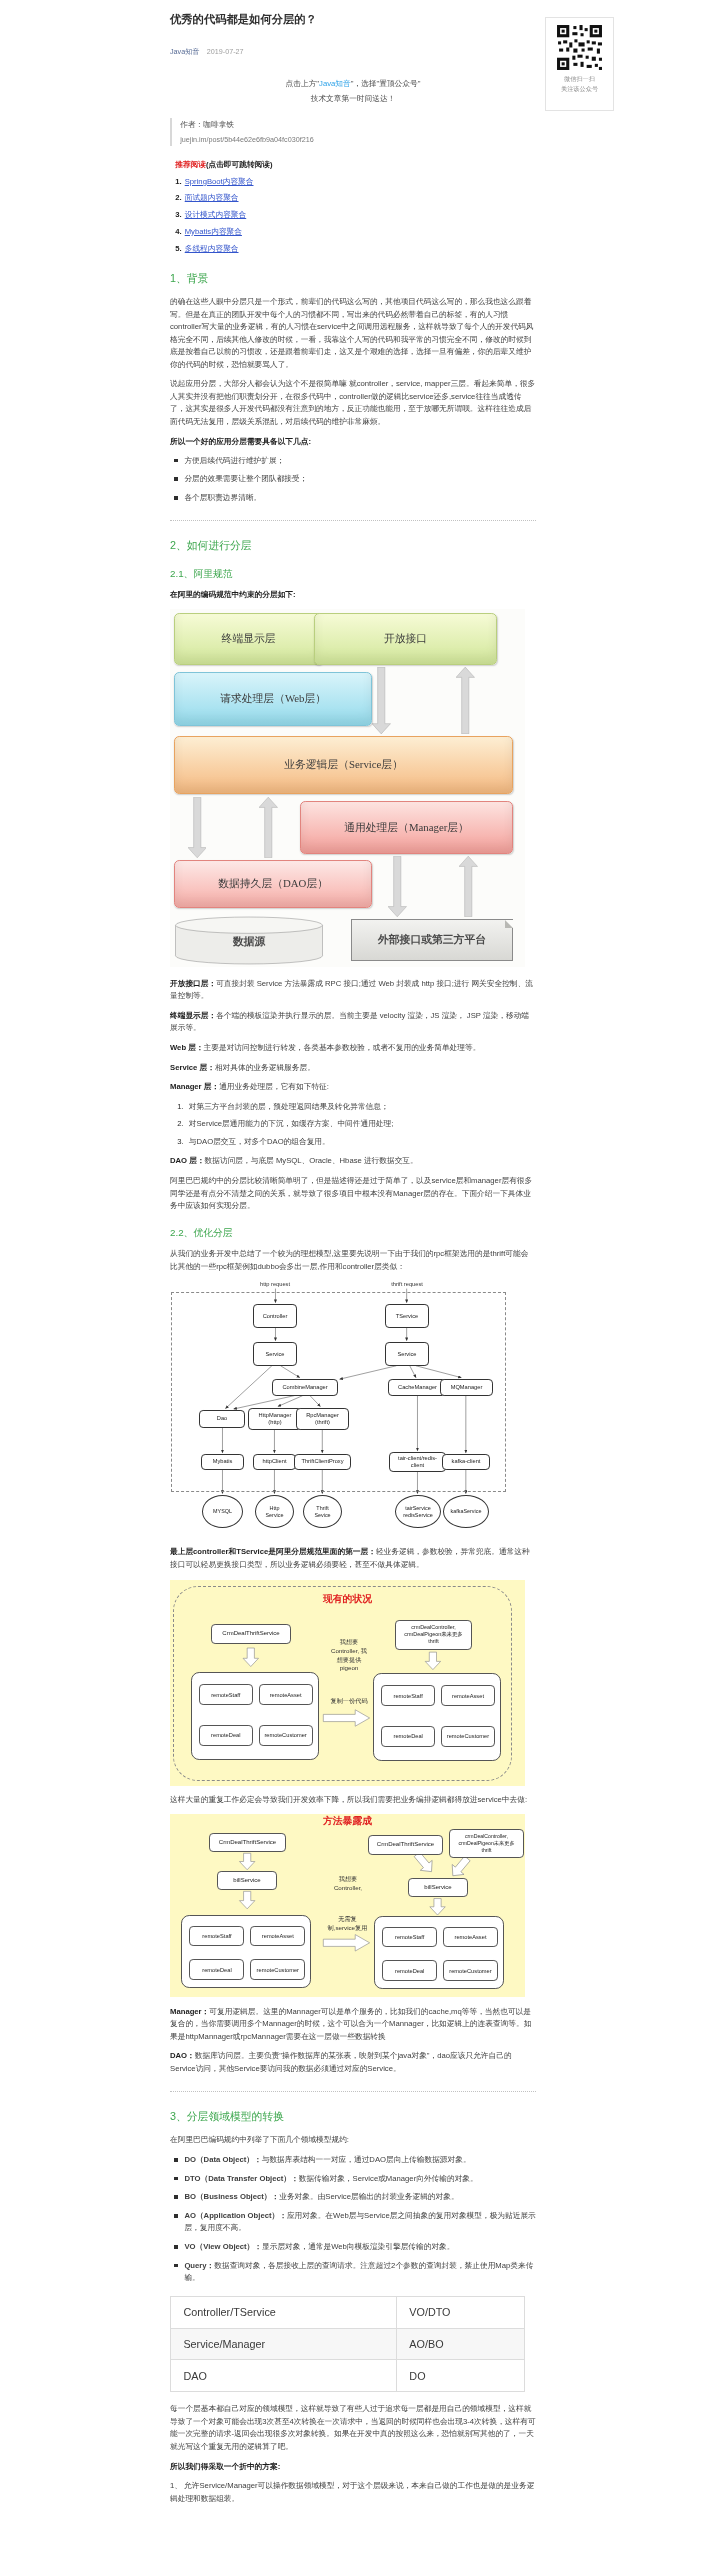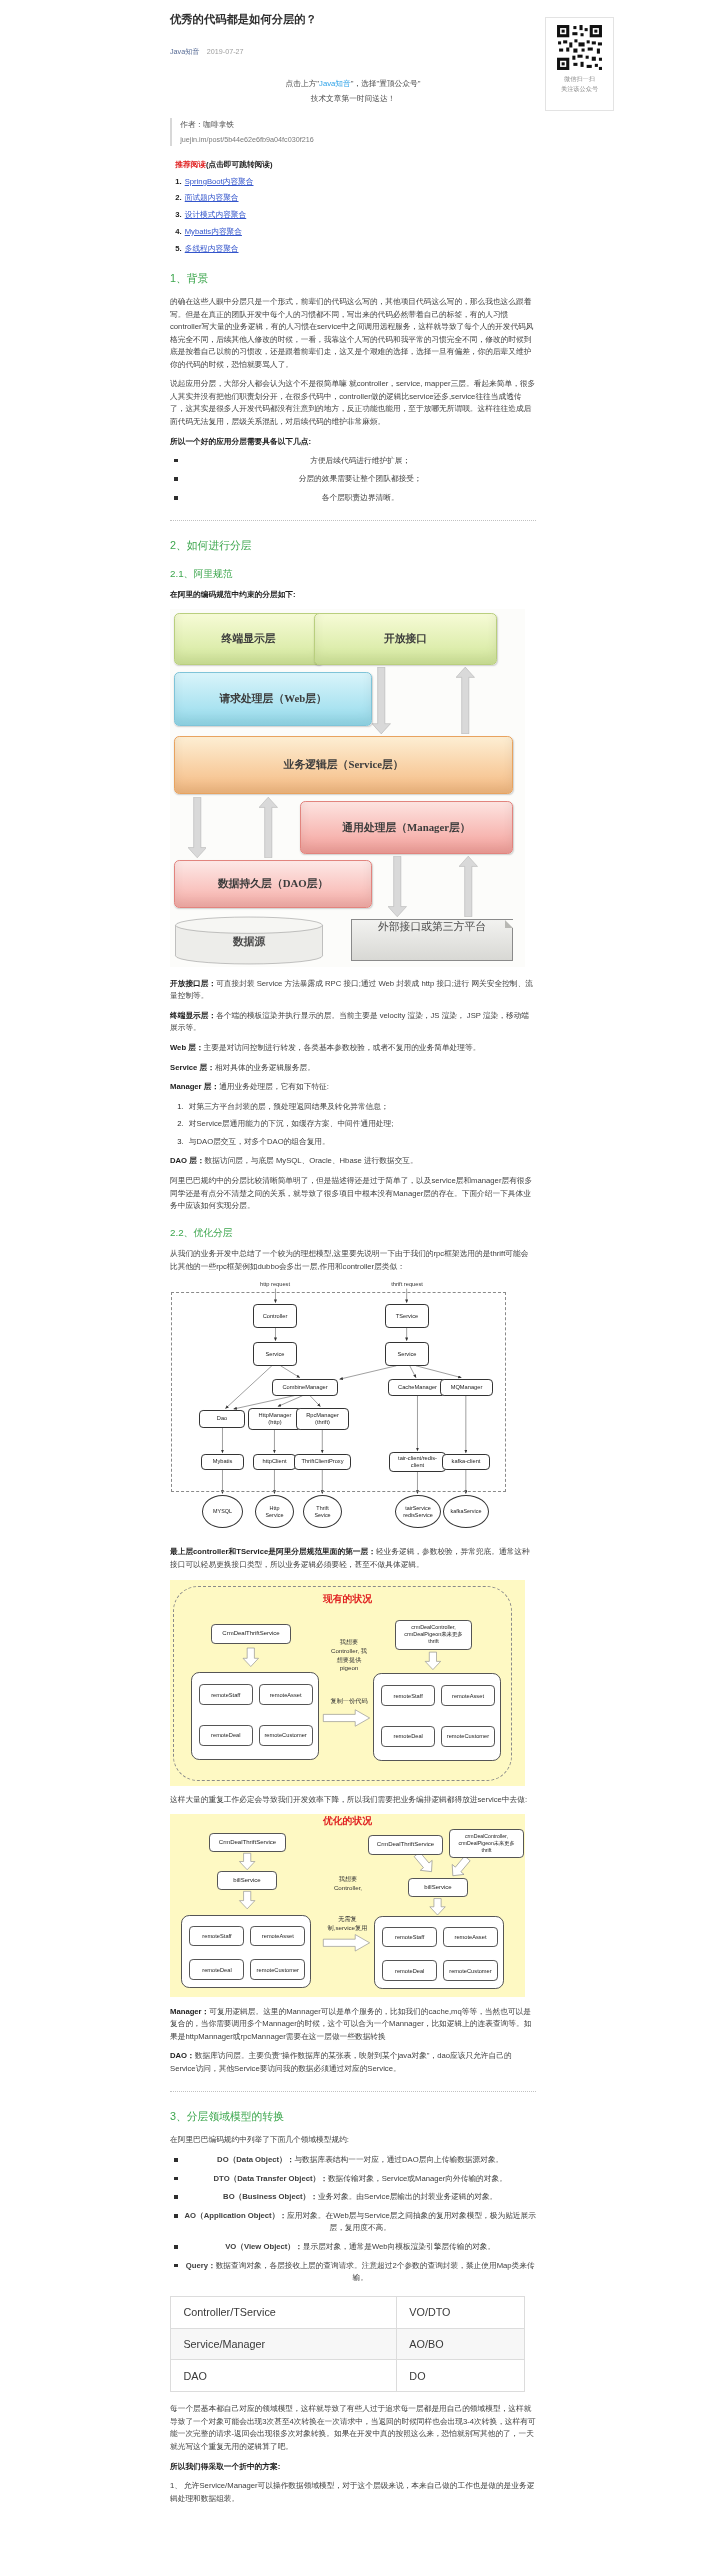--- a/index.html
+++ b/index.html
@@ -41,46 +41,46 @@
 
   
   .h-sec { color:#3ca64d; font-size:10.8px; font-weight:500; margin:18.5px 0 10.3px; }
   .h-sub { color:#3ca64d; font-size:9.8px; font-weight:500; margin:14.4px 0 8.2px; }
 
   p.body-p { font-size:7.7px; line-height:1.62; margin:7.2px 0; }
   p.body-p strong, .lead-bold { color:#1d1d1d; }
   .lead-bold { font-size:7.7px; font-weight:bold; margin:9.3px 0 5.2px; }
 
   ul.sq { list-style:none; margin:7.2px 0 7.2px 4.1px; }
-  ul.sq li { position:relative; padding-left:10.3px; font-size:7.7px; line-height:1.62; margin-bottom:6.2px;text-align:center; }
+  ul.sq li { position:relative; padding-left:10.3px; font-size:7.7px; line-height:1.62; margin-bottom:6.2px; }
   ul.sq li .mark { position:absolute; left:0; top:4.1px; width:3.6px; height:3.6px; background:#2e2e2e; }
 
   .dotted-divider { border-top:0.5px dotted #c2c2c2; margin:15.5px 0 13.4px; height:0; }
 
   ol.mgr { list-style:none; margin:6.2px 0 6.2px 7.2px; }
   ol.mgr li { font-size:7.7px; line-height:1.6; margin-bottom:5.2px; }
   ol.mgr .n { margin-right:5.2px; color:#2a2a2a; }
 
   
   .ali-diagram { position:relative; width:355px; height:358px; margin:9.3px 0 10.3px; background:#fcfcfa; }
   .ali-box { position:absolute; border-radius:5.2px; display:flex; align-items:center; justify-content:center;
-    font-family:"Liberation Serif","DejaVu Serif",serif; font-weight:bold; font-size:10.8px; color:#3c3c3c;
+    font-family:"Liberation Serif","DejaVu Serif",serif; font-weight:normal; font-size:10.8px; color:#3c3c3c;
     box-shadow: inset 0 -7.2px 10.3px rgba(0,0,0,0.07), 0.5px 1px 1.5px rgba(0,0,0,0.18); }
   .g-green { background:linear-gradient(180deg,#f6fbd6,#d2e79a); border:0.5px solid #b9cf7e; }
   .g-blue { background:linear-gradient(180deg,#d9f4fa,#94dbec); border:0.5px solid #7fc4d8; }
   .g-orange { background:linear-gradient(180deg,#fdeed3,#f5ba81); border:0.5px solid #e8a35f; }
   .g-pink { background:linear-gradient(180deg,#fde3e0,#f4a09a); border:0.5px solid #e2847e; }
   .g-pink2 { background:linear-gradient(180deg,#fde8e6,#f7aea8); border:0.5px solid #e2847e; }
   .ali-arrow { position:absolute; }
   .cyl-wrap { position:absolute; }
   .cyl-label { position:absolute; left:0; right:0; top:18.5px; text-align:center;
     font-family:Liberation Sans, sans-serif; font-weight:bold; font-size:10.8px; color:#4a4a4a; }
   .ext-box { position:absolute; background:linear-gradient(180deg,#f2f2f0,#d8d8d4); border:0.5px solid #8a8a8a;
-    display:flex; justify-content:center;
-    font-family:"Liberation Serif","DejaVu Serif",serif; font-weight:normal; font-size:10.8px; color:#4a4a4a; }
+    display:flex; align-items:center; justify-content:center;
+    font-family:"Liberation Serif","DejaVu Serif",serif; font-weight:bold; font-size:10.8px; color:#4a4a4a; }
   .ext-fold { position:absolute; right:-0.5px; top:-0.5px; width:0; height:0;
     border-top:8.2px solid #fcfcfa; border-left:8.2px solid #b8b8b4; }
 
   
   .flow-diagram { position:relative; width:355px; height:257px; margin:8.2px 0; background:#fff; }
   .flow-dashed { position:absolute; left:1px; top:10.3px; width:335px; height:200px; border:0.5px dashed #8a8a8a; }
   .fnode { position:absolute; border:0.5px solid #333; border-radius:4.1px; background:#fff;
     display:flex; align-items:center; justify-content:center; text-align:center;
     font-size:5.7px; color:#222; line-height:1.25; white-space:pre-line; }
   .flabel { position:absolute; font-size:5.7px; color:#333; text-align:center; }
@@ -366,21 +366,21 @@
       <div class="scell" style="left:7.2px;top:11.3px;width:54px;height:21.6px;">remoteStaff</div>
       <div class="scell" style="left:67px;top:11.3px;width:54px;height:21.6px;">remoteAsset</div>
       <div class="scell" style="left:7.2px;top:52px;width:54px;height:21.6px;">remoteDeal</div>
       <div class="scell" style="left:67px;top:52px;width:54px;height:21.6px;">remoteCustomer</div>
     </div>
   </div>
 
   <p class="body-p">这样大量的重复工作必定会导致我们开发效率下降，所以我们需要把业务编排逻辑都得放进service中去做:</p>
 
   <div class="status-diagram" style="height:183px;">
-    <div class="sd-title" style="top:1px;">优化的状况</div>
+    <div class="sd-title" style="top:1px;">方法暴露成</div>
     <svg class="flow-svg" width="355" height="183" viewBox="0 0 690 355">
       <g fill="#fff" stroke="#888" stroke-width="1.2">
         <polygon points="143,76 157,76 157,92 165,92 150,108 135,92 143,92"></polygon>
         <polygon points="143,150 157,150 157,168 165,168 150,184 135,168 143,168"></polygon>
         <polygon points="-7,0 7,0 7,28 15,28 0,44 -15,28 -7,28" transform="translate(480,78) rotate(-40)"></polygon>
         <polygon points="-7,0 7,0 7,28 15,28 0,44 -15,28 -7,28" transform="translate(578,86) rotate(40)"></polygon>
         <polygon points="513,164 527,164 527,180 535,180 520,196 505,180 513,180"></polygon>
         <polygon points="298,243 360,243 360,234 388,250 360,266 360,257 298,257"></polygon>
       </g>
     </svg>

